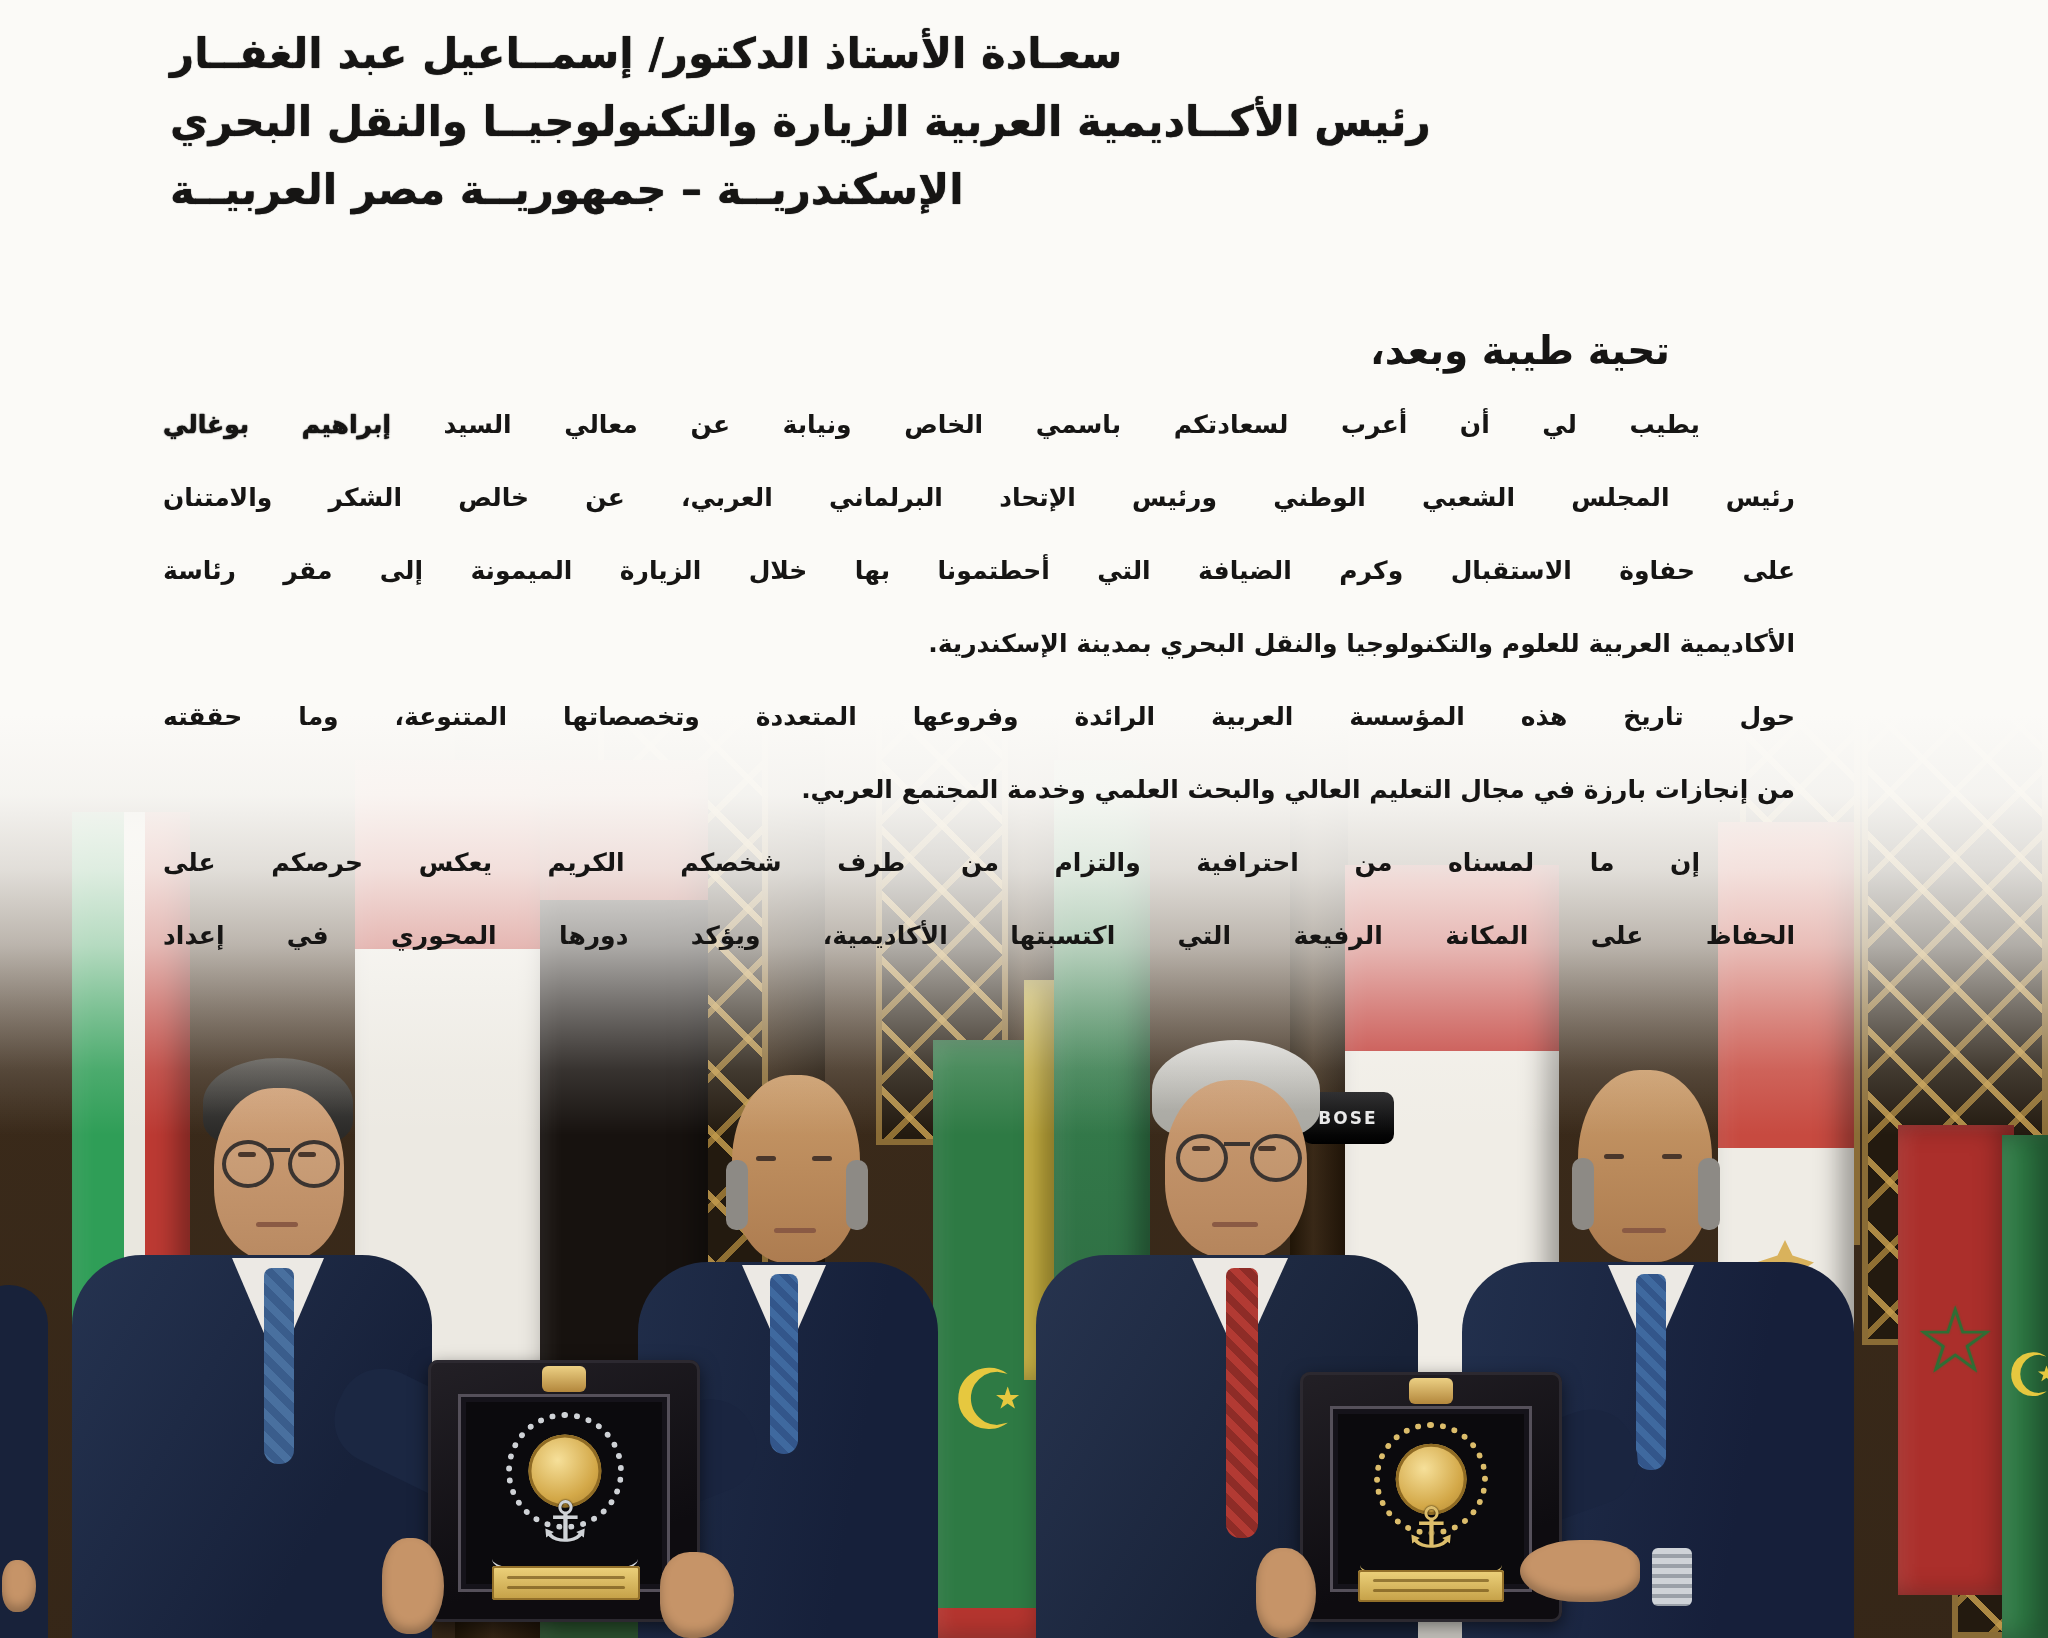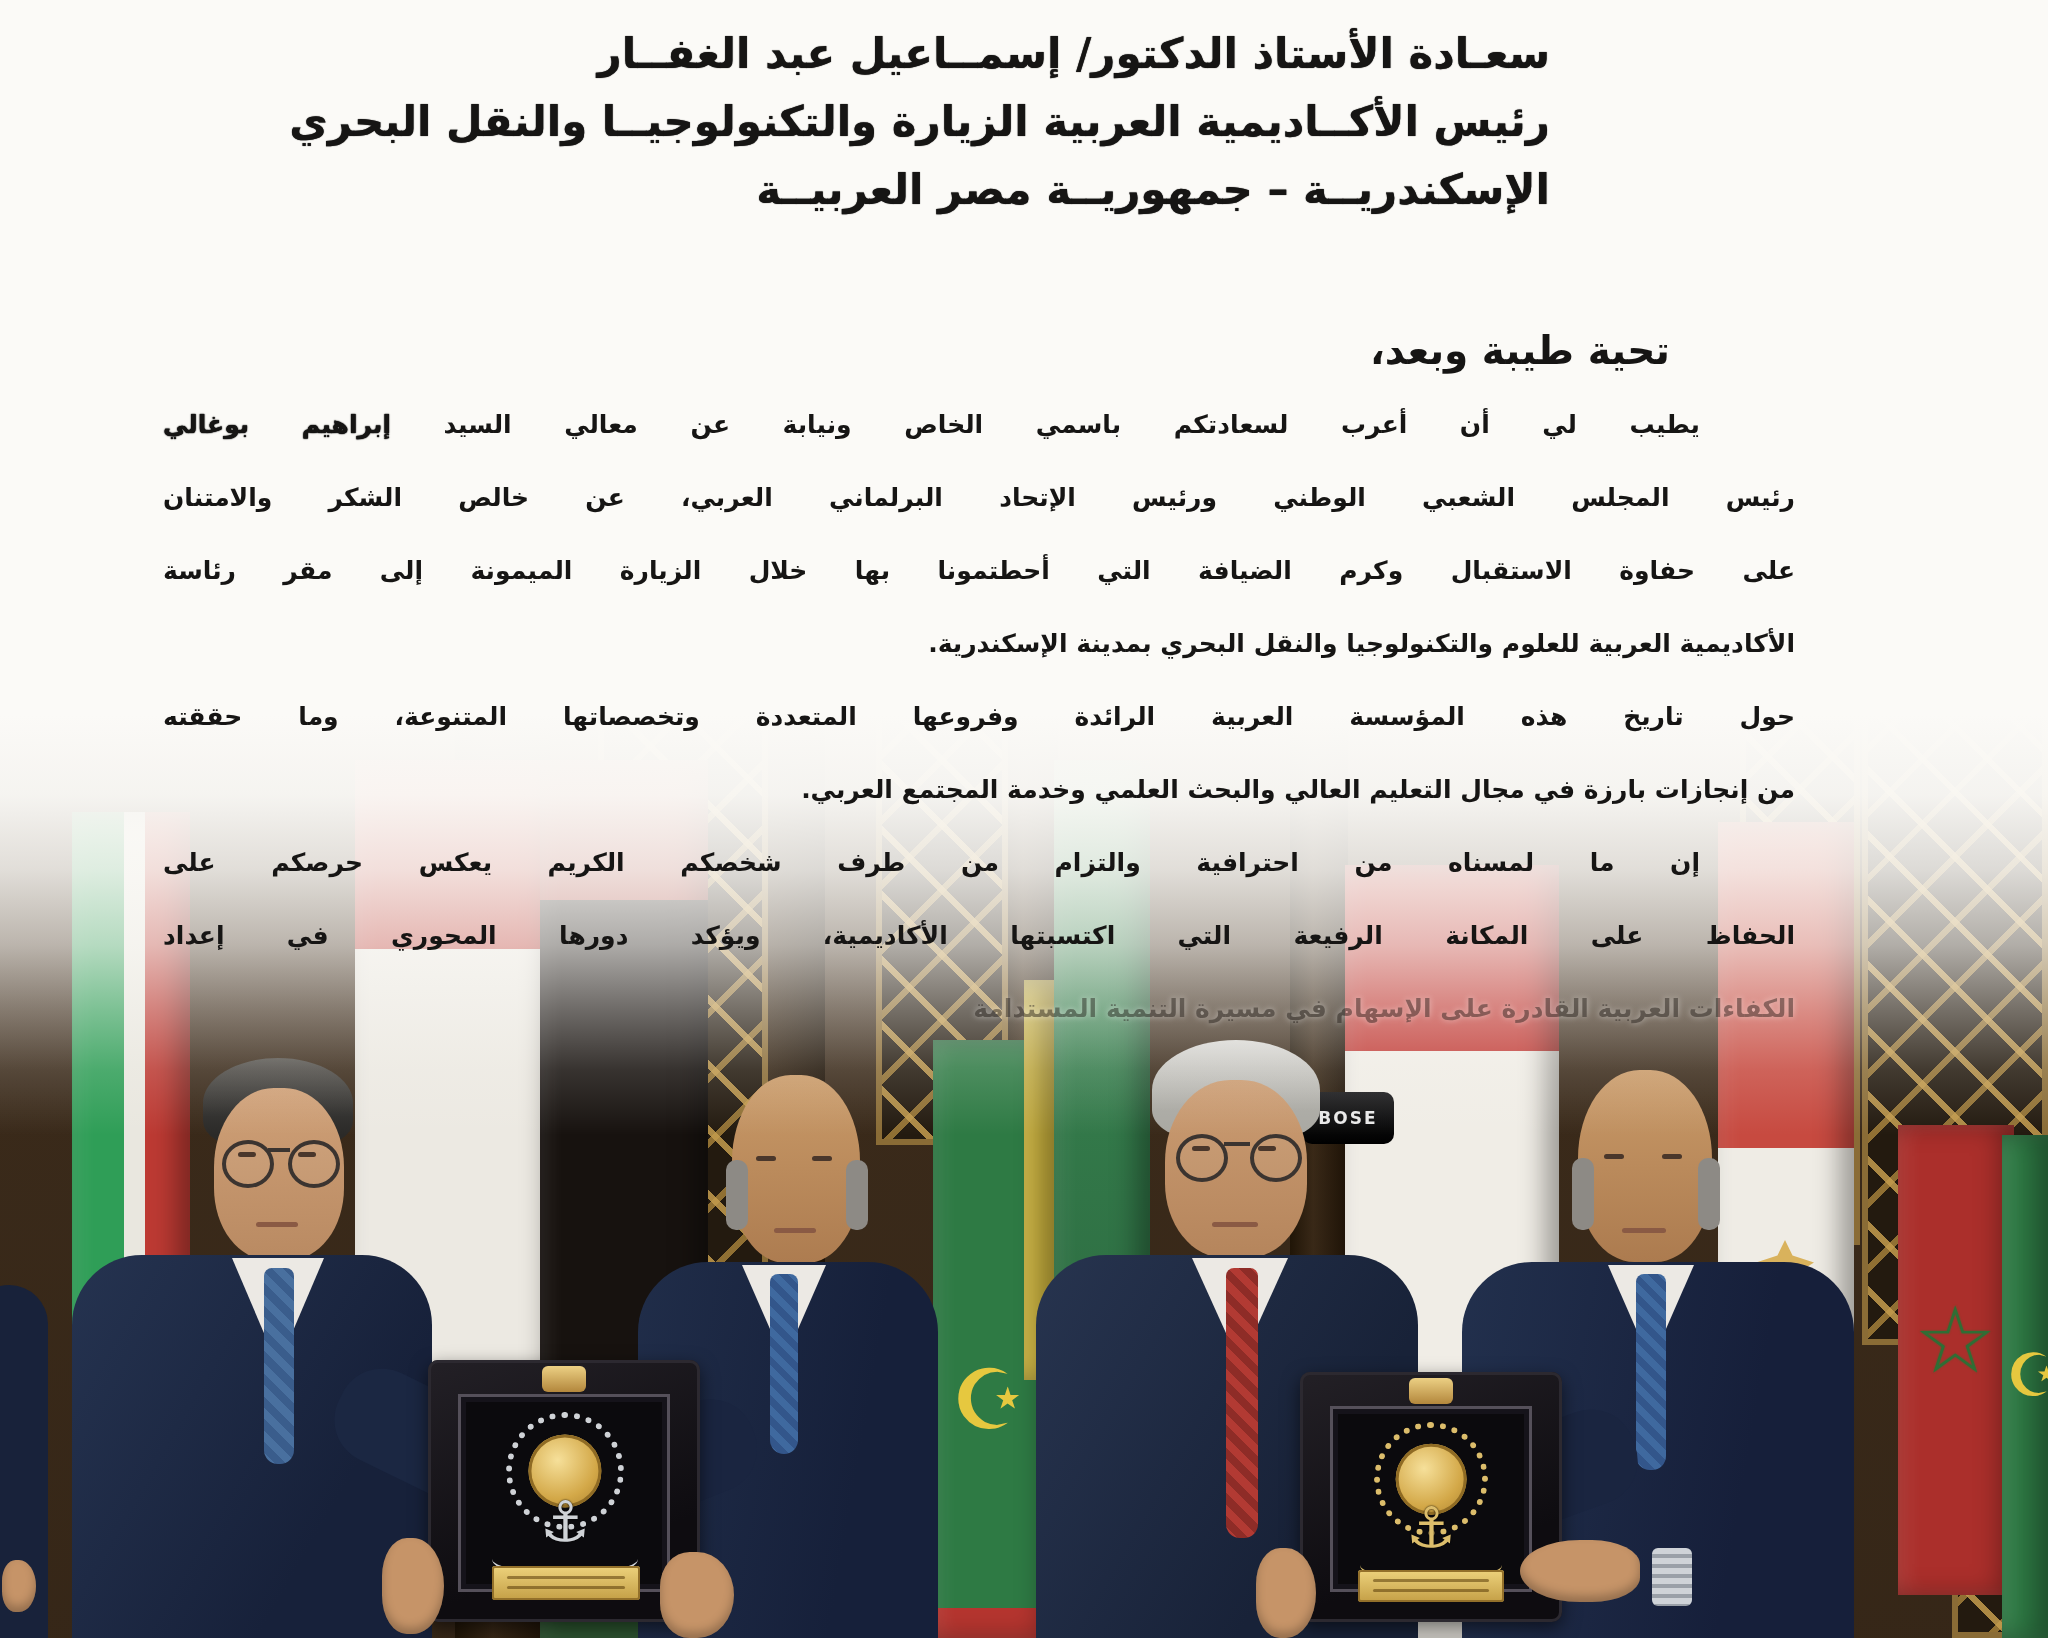--- a/index.html
+++ b/index.html
@@ -71,21 +71,21 @@
     background:linear-gradient(180deg,
       #fbfaf7 0px,#fbfaf7 715px,
       rgba(251,250,247,.97) 795px,
       rgba(251,250,247,.86) 870px,
       rgba(251,250,247,.66) 945px,
       rgba(251,250,247,.38) 1010px,
       rgba(251,250,247,.14) 1070px,
       rgba(251,250,247,0) 1135px);}
   
   .doc{position:absolute;inset:0;z-index:9;color:#161514;}
-  .titleblock{position:absolute;left:170px;right:498px;top:20px;text-align:right;
+  .titleblock{position:absolute;left:170px;right:517px;top:20px;text-align:left;
     font-size:42px;font-weight:700;}
   .titleblock .t{height:68px;line-height:68px;white-space:nowrap;text-shadow:0 0 1px #161514;}
   .greeting{position:absolute;top:314px;right:378px;font-size:39px;font-weight:700;height:73px;line-height:73px;margin-left:37px;}
   .body{position:absolute;top:388px;left:163px;right:253px;font-size:25px;font-weight:700;}
   .line{height:73px;line-height:73px;}
   .j{text-align:justify;text-align-last:justify;}
   .end{text-align:right;}
   .indent{padding-right:95px;}
   .heavy{text-shadow:0 0 1.5px #000,0 0 1px #000;}
   .ghost{opacity:.5;color:#3c3733;text-shadow:0 0 6px rgba(255,255,255,.9);}
@@ -262,17 +262,16 @@
 
     <div class="body">
       <div class="line j indent"><span>يطيب لي أن أعرب لسعادتكم باسمي الخاص ونيابة عن معالي السيد </span><span class="heavy">إبراهيم بوغالي</span></div>
       <div class="line j">رئيس المجلس الشعبي الوطني ورئيس الإتحاد البرلماني العربي، عن خالص الشكر والامتنان</div>
       <div class="line j">على حفاوة الاستقبال وكرم الضيافة التي أحطتمونا بها خلال الزيارة الميمونة إلى مقر رئاسة</div>
       <div class="line end">الأكاديمية العربية للعلوم والتكنولوجيا والنقل البحري بمدينة الإسكندرية.</div>
       <div class="line j">حول تاريخ هذه المؤسسة العربية الرائدة وفروعها المتعددة وتخصصاتها المتنوعة، وما حققته</div>
       <div class="line end">من إنجازات بارزة في مجال التعليم العالي والبحث العلمي وخدمة المجتمع العربي.</div>
       <div class="line j indent">إن ما لمسناه من احترافية والتزام من طرف شخصكم الكريم يعكس حرصكم على</div>
       <div class="line j">الحفاظ على المكانة الرفيعة التي اكتسبتها الأكاديمية، ويؤكد دورها المحوري في إعداد</div>
-      <div class="line end ghost">الكفاءات العربية القادرة على الإسهام في مسيرة التنمية المستدامة</div>
     </div>
   </div>
 
 </div>
 
 </body></html>

